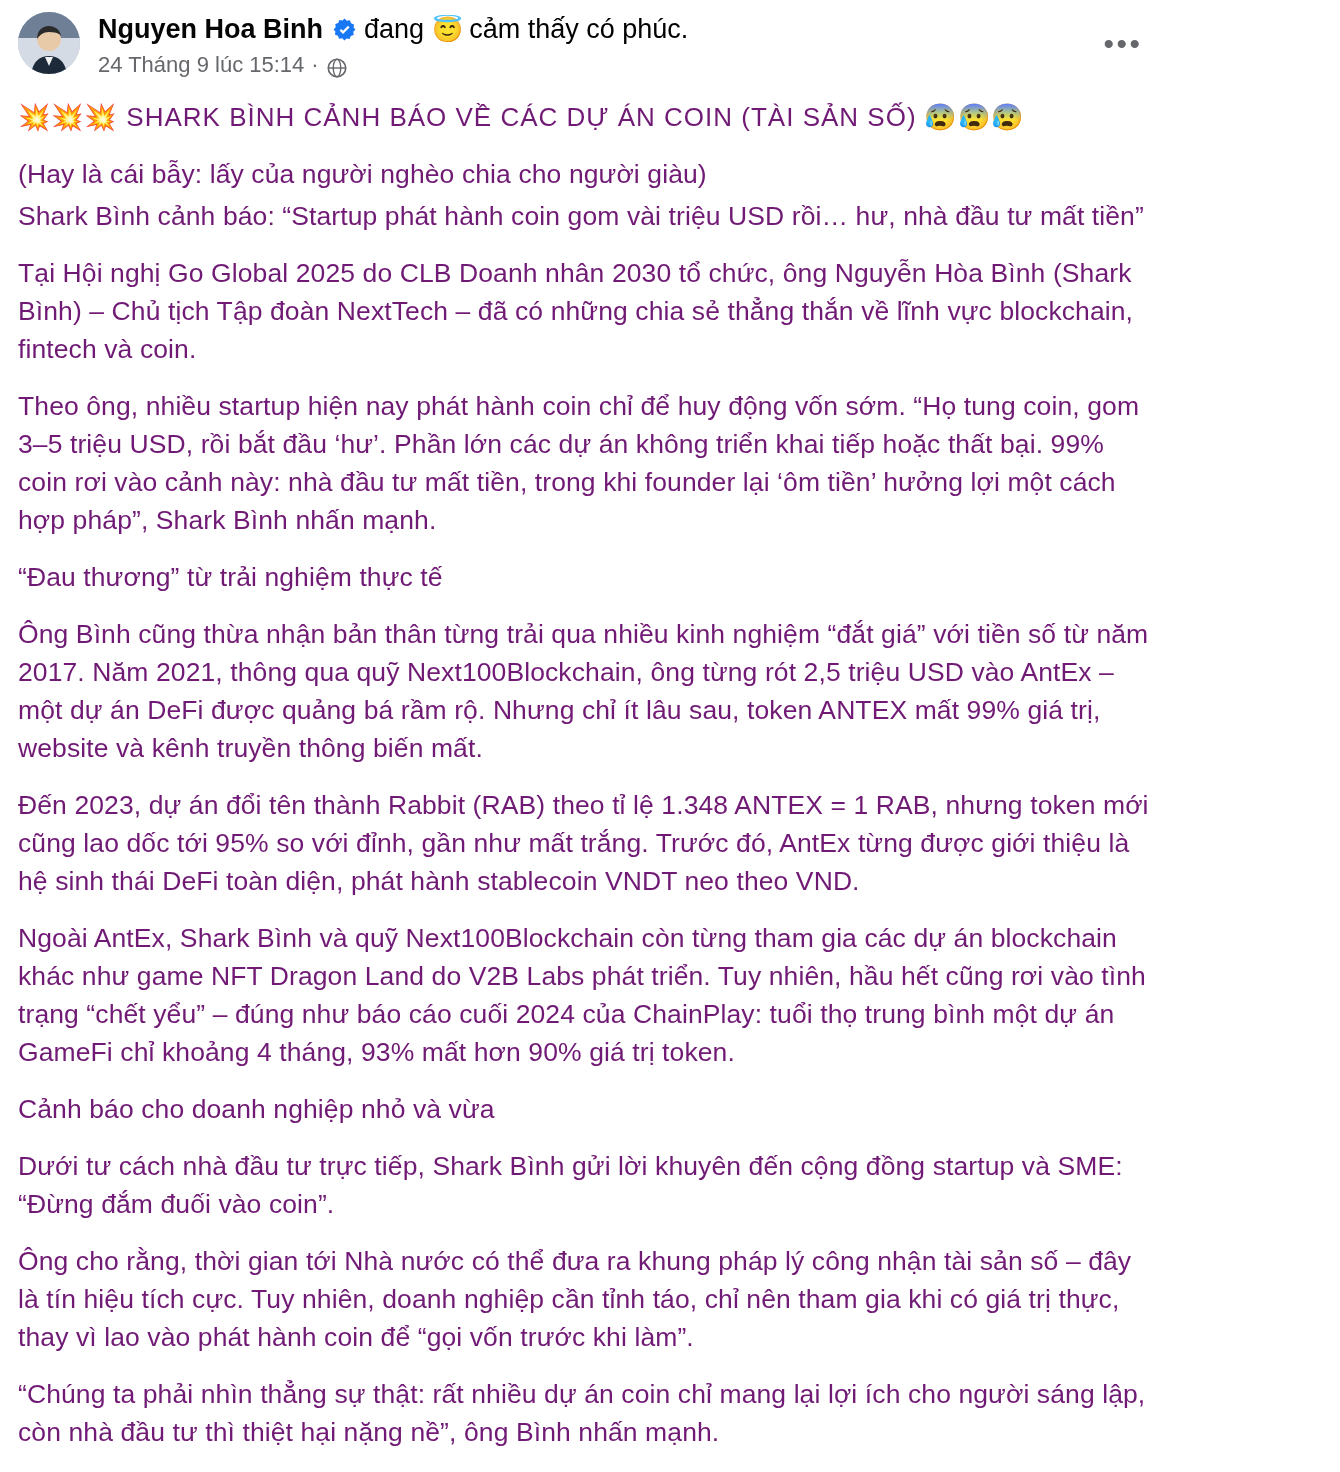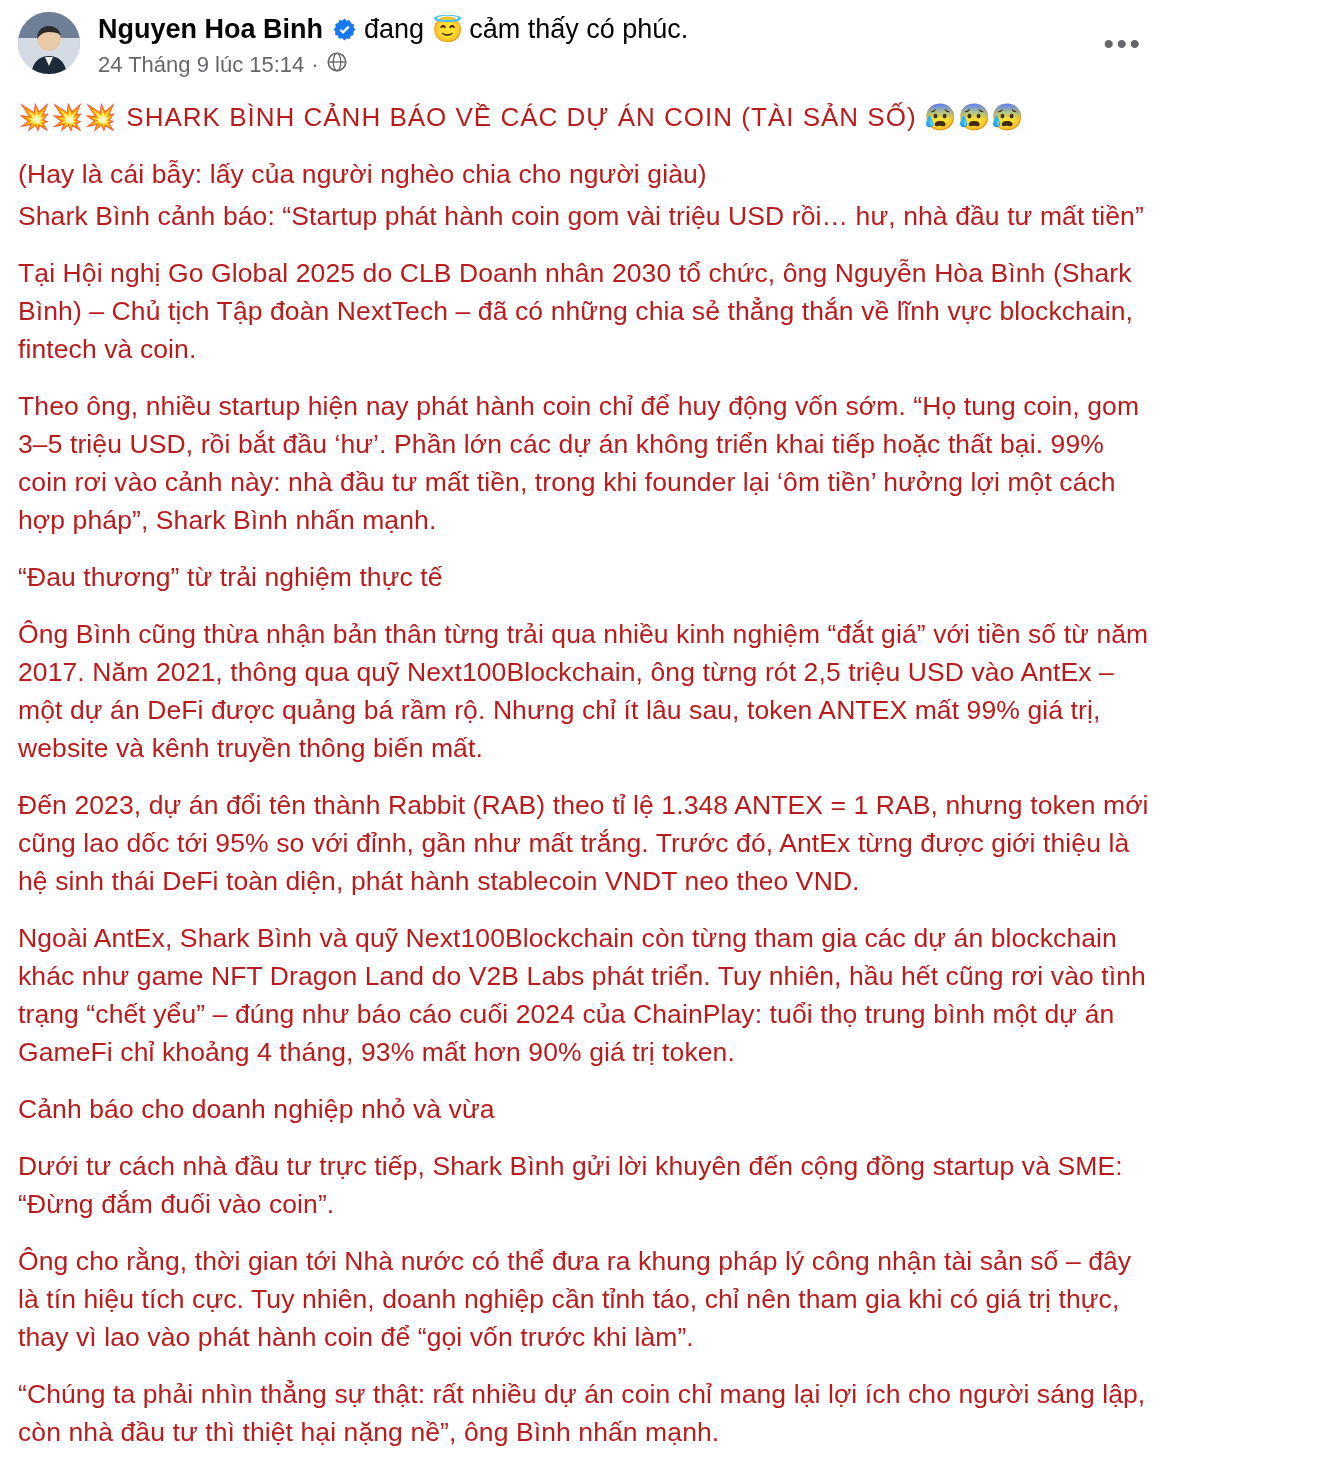--- a/index.html
+++ b/index.html
@@ -66,21 +66,21 @@
     font-size: 27px;
     font-weight: normal;
   }
   .feeling-emoji {
     font-size: 25px;
     margin: 0 6px 0 8px;
     line-height: 1;
   }
   .meta-line {
     display: flex;
-    align-items: flex-start;
+    align-items: flex-end;
     margin-top: 6px;
     color: #65676b;
     font-size: 22px;
     line-height: 26px;
   }
   .meta-sep {
     margin: 0 7px;
     color: #65676b;
   }
   .globe-icon {
@@ -103,21 +103,21 @@
     letter-spacing: 2.5px;
     line-height: 1;
     cursor: pointer;
     user-select: none;
   }
   
   .post-body {
     margin-top: 18px;
     font-size: 26.5px;
     line-height: 38px;
-    color: #b91c1c;
+    color: #701a75;
     letter-spacing: 0.1px;
   }
   .post-body p {
     margin: 0 0 19px 0;
   }
   .post-body p:last-child { margin-bottom: 16px; }
   .emoji-lead {
     font-size: 26px;
     letter-spacing: 1px;
   }

